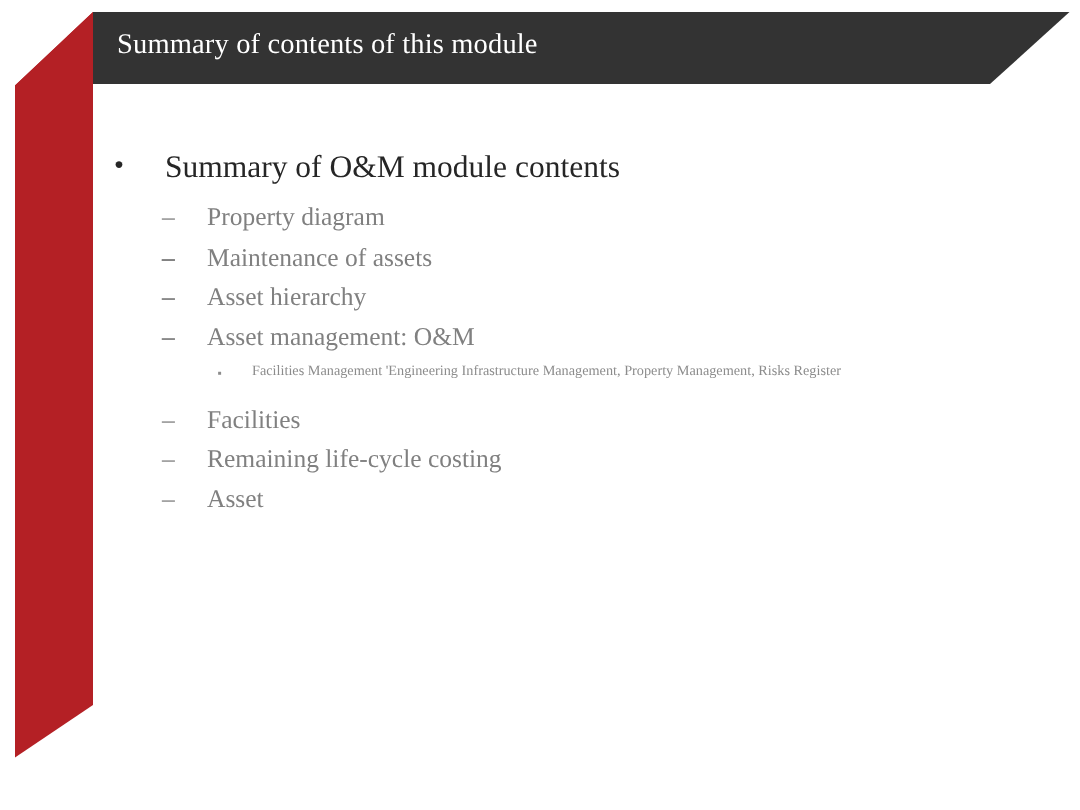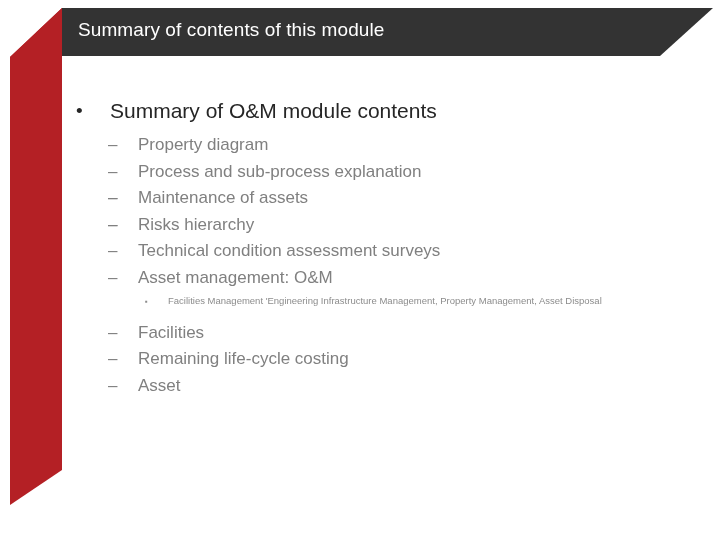--- a/index.html
+++ b/index.html
@@ -11,20 +11,21 @@
     height: 540px;
     background: #ffffff;
     font-family: "Liberation Sans", sans-serif;
     overflow: hidden;
   }
   .slide {
     position: relative;
     width: 720px;
     height: 540px;
     background: #ffffff;
+    font-family: Liberation Serif, serif;
   }
 
   
   .header-band {
     position: absolute;
     left: 0;
     top: 0;
     width: 720px;
     height: 64px;
     pointer-events: none;
@@ -132,49 +133,47 @@
       <span>Summary of O&amp;M module contents</span>
     </div>
 
     <ul class="l2-list">
       <li class="l2">
         <span class="marker">–</span>
         <span>Property diagram</span>
       </li>
       <li class="l2">
         <span class="marker">–</span>
-        <span>Process and sub-process explanation</span>
       </li>
       <li class="l2">
         <span class="marker">–</span>
       </li>
       <li class="l2">
         <span class="marker">–</span>
         <span>Maintenance of assets</span>
       </li>
       <li class="l2">
         <span class="marker">–</span>
       </li>
       <li class="l2">
         <span class="marker">–</span>
-        <span>Risks hierarchy</span>
+        <span>Asset hierarchy</span>
       </li>
       <li class="l2">
         <span class="marker">–</span>
-        <span>Technical condition assessment surveys</span>
       </li>
       <li class="l2">
         <span class="marker">–</span>
         <span>Asset management: O&amp;M</span>
       </li>
     </ul>
 
     <div class="l3">
       <span class="marker">▪</span>
-      <span>Facilities Management 'Engineering Infrastructure Management, Property Management, Asset Disposal</span>
+      <span>Facilities Management 'Engineering Infrastructure Management, Property Management, Risks Register</span>
     </div>
 
     <div class="spacer-after-l3"></div>
 
     <ul class="l2-list">
       <li class="l2">
         <span class="marker">–</span>
         <span>Facilities</span>
       </li>
       <li class="l2">

